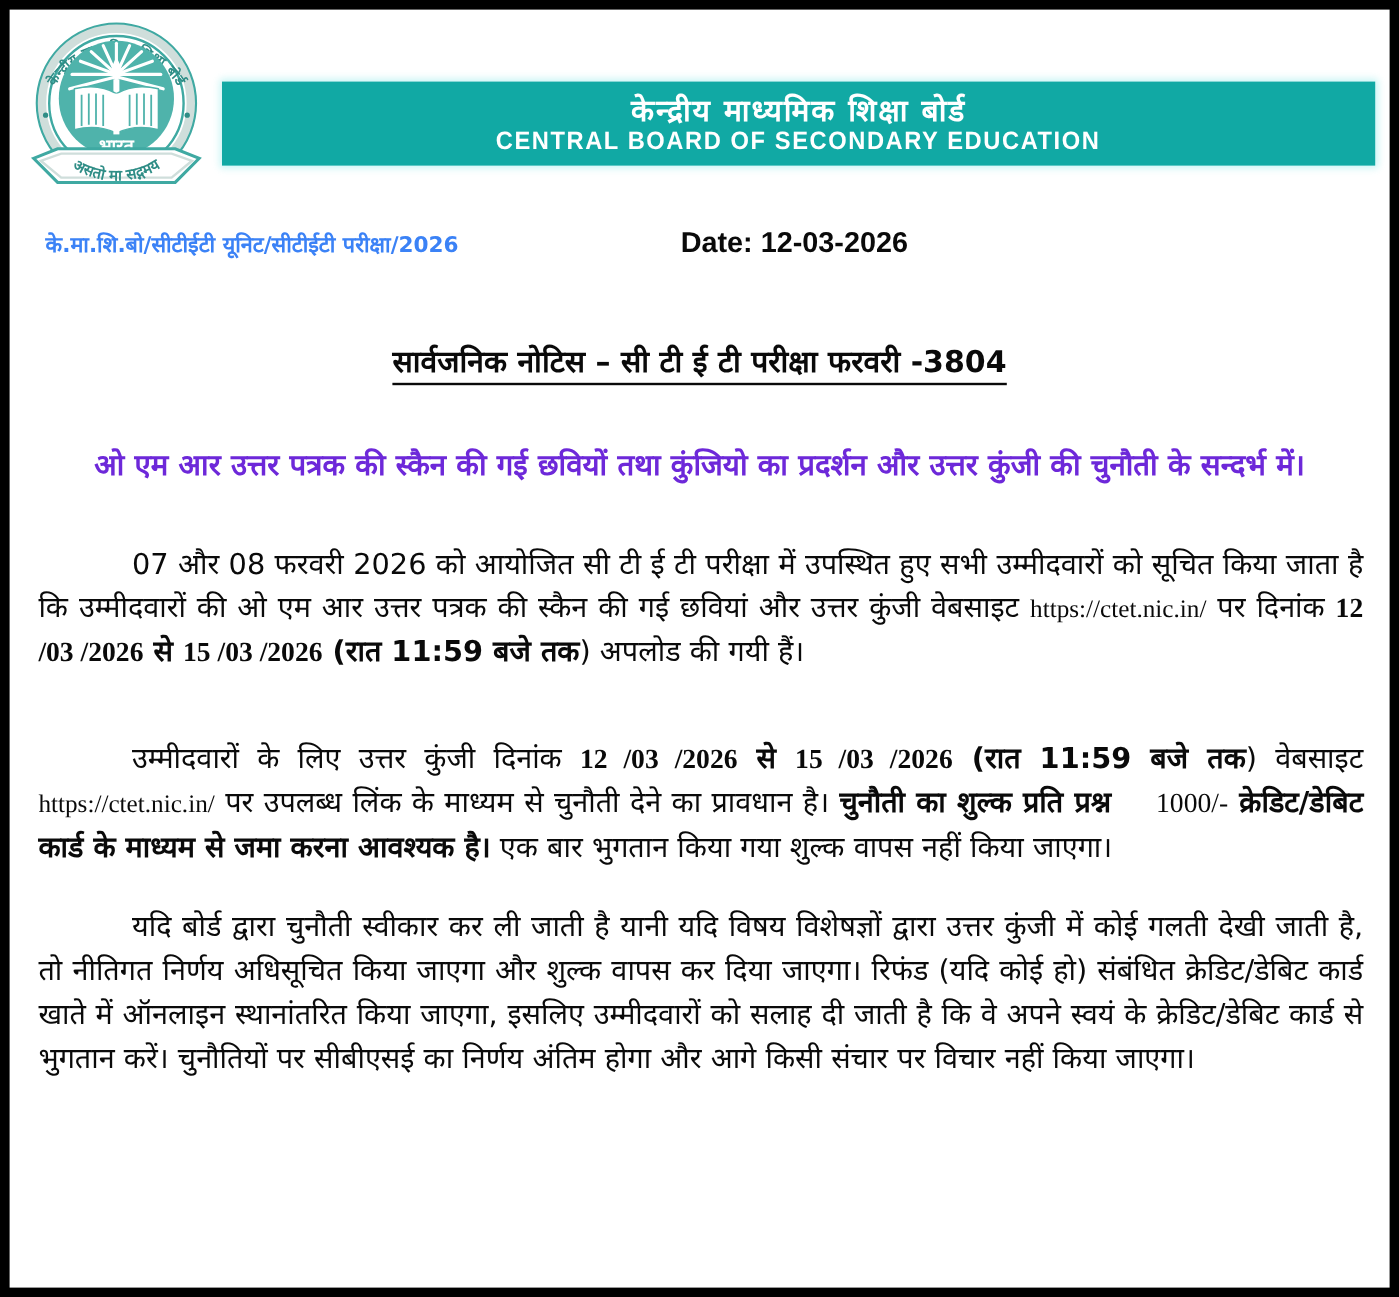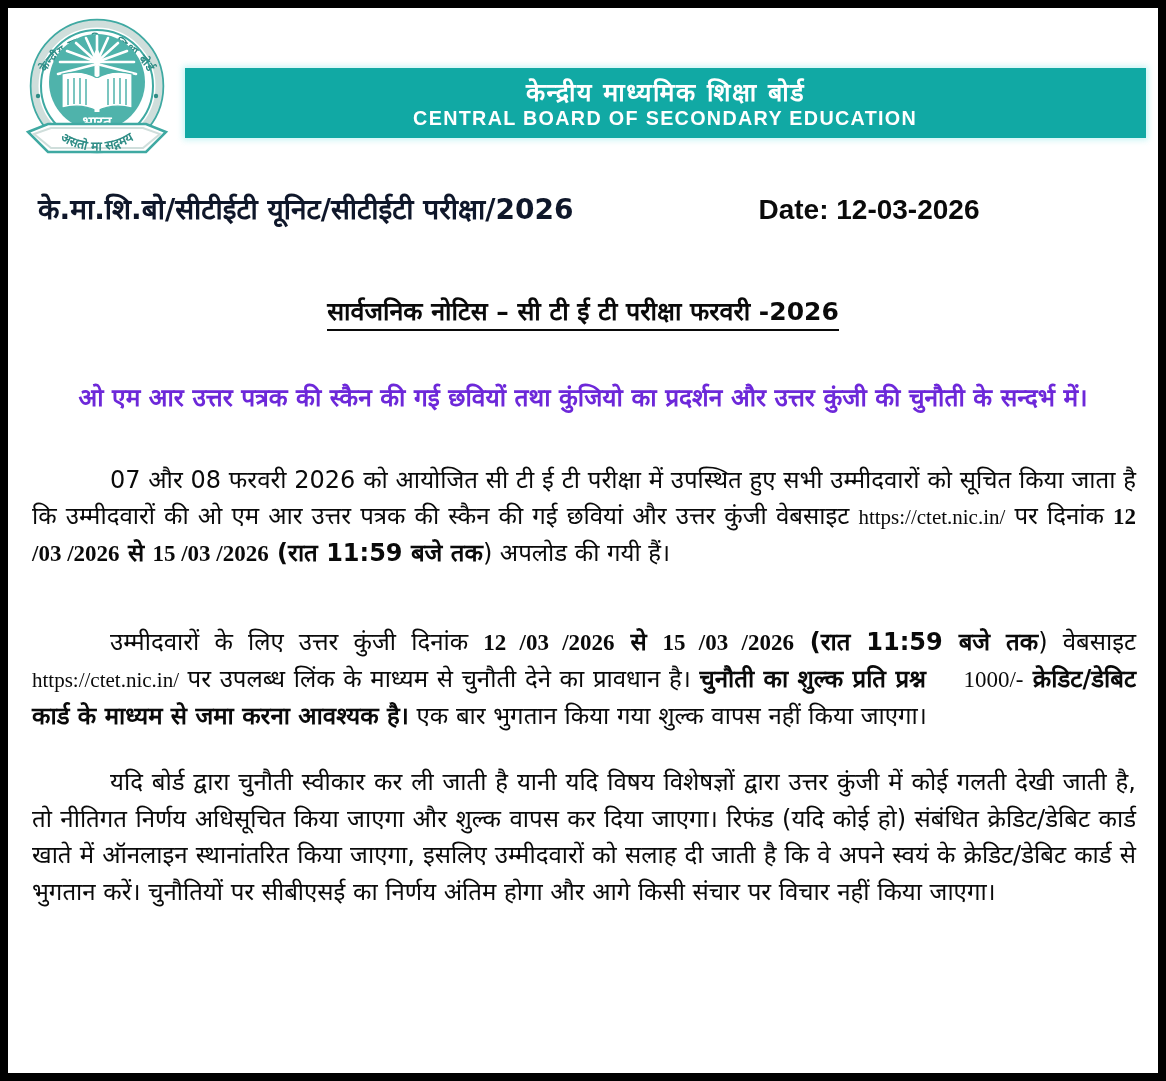--- a/index.html
+++ b/index.html
@@ -73,30 +73,30 @@
 
   
   .refline {
     position: relative;
     margin: 16px 22px 0 30px;
     display: flex;
     align-items: baseline;
   }
   .ref-no {
     font-family: "DejaVu Sans", sans-serif;
-    font-size: 28px;
-    font-weight: 700;
-    color: #0f172a;
+    font-size: 18px;
+    font-weight: 700;
+    color: #3b82f6;
     letter-spacing: 0px;
     white-space: nowrap;
   }
   .ref-date {
     margin-left: 185px;
     font-family: "Liberation Sans", sans-serif;
-    font-size: 28px;
+    font-size: 24px;
     font-weight: 700;
     color: #0a0a0a;
     white-space: nowrap;
   }
 
   
   .notice-title {
     margin-top: 66px;
     text-align: center;
     font-family: "DejaVu Sans", sans-serif;
@@ -229,21 +229,21 @@
       <div class="banner-en">CENTRAL BOARD OF SECONDARY EDUCATION</div>
     </div>
   </div>
 
   <div class="refline">
     <div class="ref-no">के.मा.शि.बो/सीटीईटी यूनिट/सीटीईटी परीक्षा/2026</div>
     <div class="ref-date">Date: 12-03-2026</div>
   </div>
 
   <div class="notice-title">
-    <span>सार्वजनिक नोटिस – सी टी ई टी  परीक्षा फरवरी -2026</span>
+    <span>सार्वजनिक नोटिस – सी टी ई टी  परीक्षा फरवरी -3804</span>
   </div>
 
   <div class="notice-subtitle">ओ एम आर उत्तर पत्रक की स्कैन की गई छवियों तथा कुंजियो का प्रदर्शन और उत्तर कुंजी की चुनौती के सन्दर्भ में।</div>
 
   <div class="body-wrap">
 
     <p class="para p1"><span>07 और 08 फरवरी  2026  को आयोजित सी टी ई टी परीक्षा  में उपस्थित हुए सभी उम्मीदवारों को सूचित किया जाता है कि उम्मीदवारों की ओ एम आर उत्तर पत्रक की स्कैन की गई छवियां और उत्तर कुंजी वेबसाइट </span><span class="url">https://ctet.nic.in/</span><span> पर दिनांक </span><span class="num">12 /03 /2026</span><span class="b">  से </span><span class="num">15 /03 /2026</span><span class="b">  (</span><span class="b">रात 11:59 बजे तक</span><span>) अपलोड की गयी हैं।</span></p>
 
     <p class="para p2"><span>उम्मीदवारों के लिए उत्तर कुंजी दिनांक </span><span class="num">12 /03 /2026</span><span class="b">  से </span><span class="num">15 /03 /2026</span><span class="b">  (</span><span class="b">रात 11:59 बजे तक</span><span>) वेबसाइट </span><span class="url">https://ctet.nic.in/</span><span>  पर उपलब्ध लिंक के माध्यम से चुनौती देने का प्रावधान है। </span><span class="b">चुनौती का शुल्क प्रति प्रश्न </span><span class="numlight">1000/-</span><span class="b"> क्रेडिट/डेबिट कार्ड के माध्यम से जमा करना आवश्यक है।</span><span> एक बार भुगतान किया गया शुल्क वापस नहीं किया जाएगा।</span></p>
 

